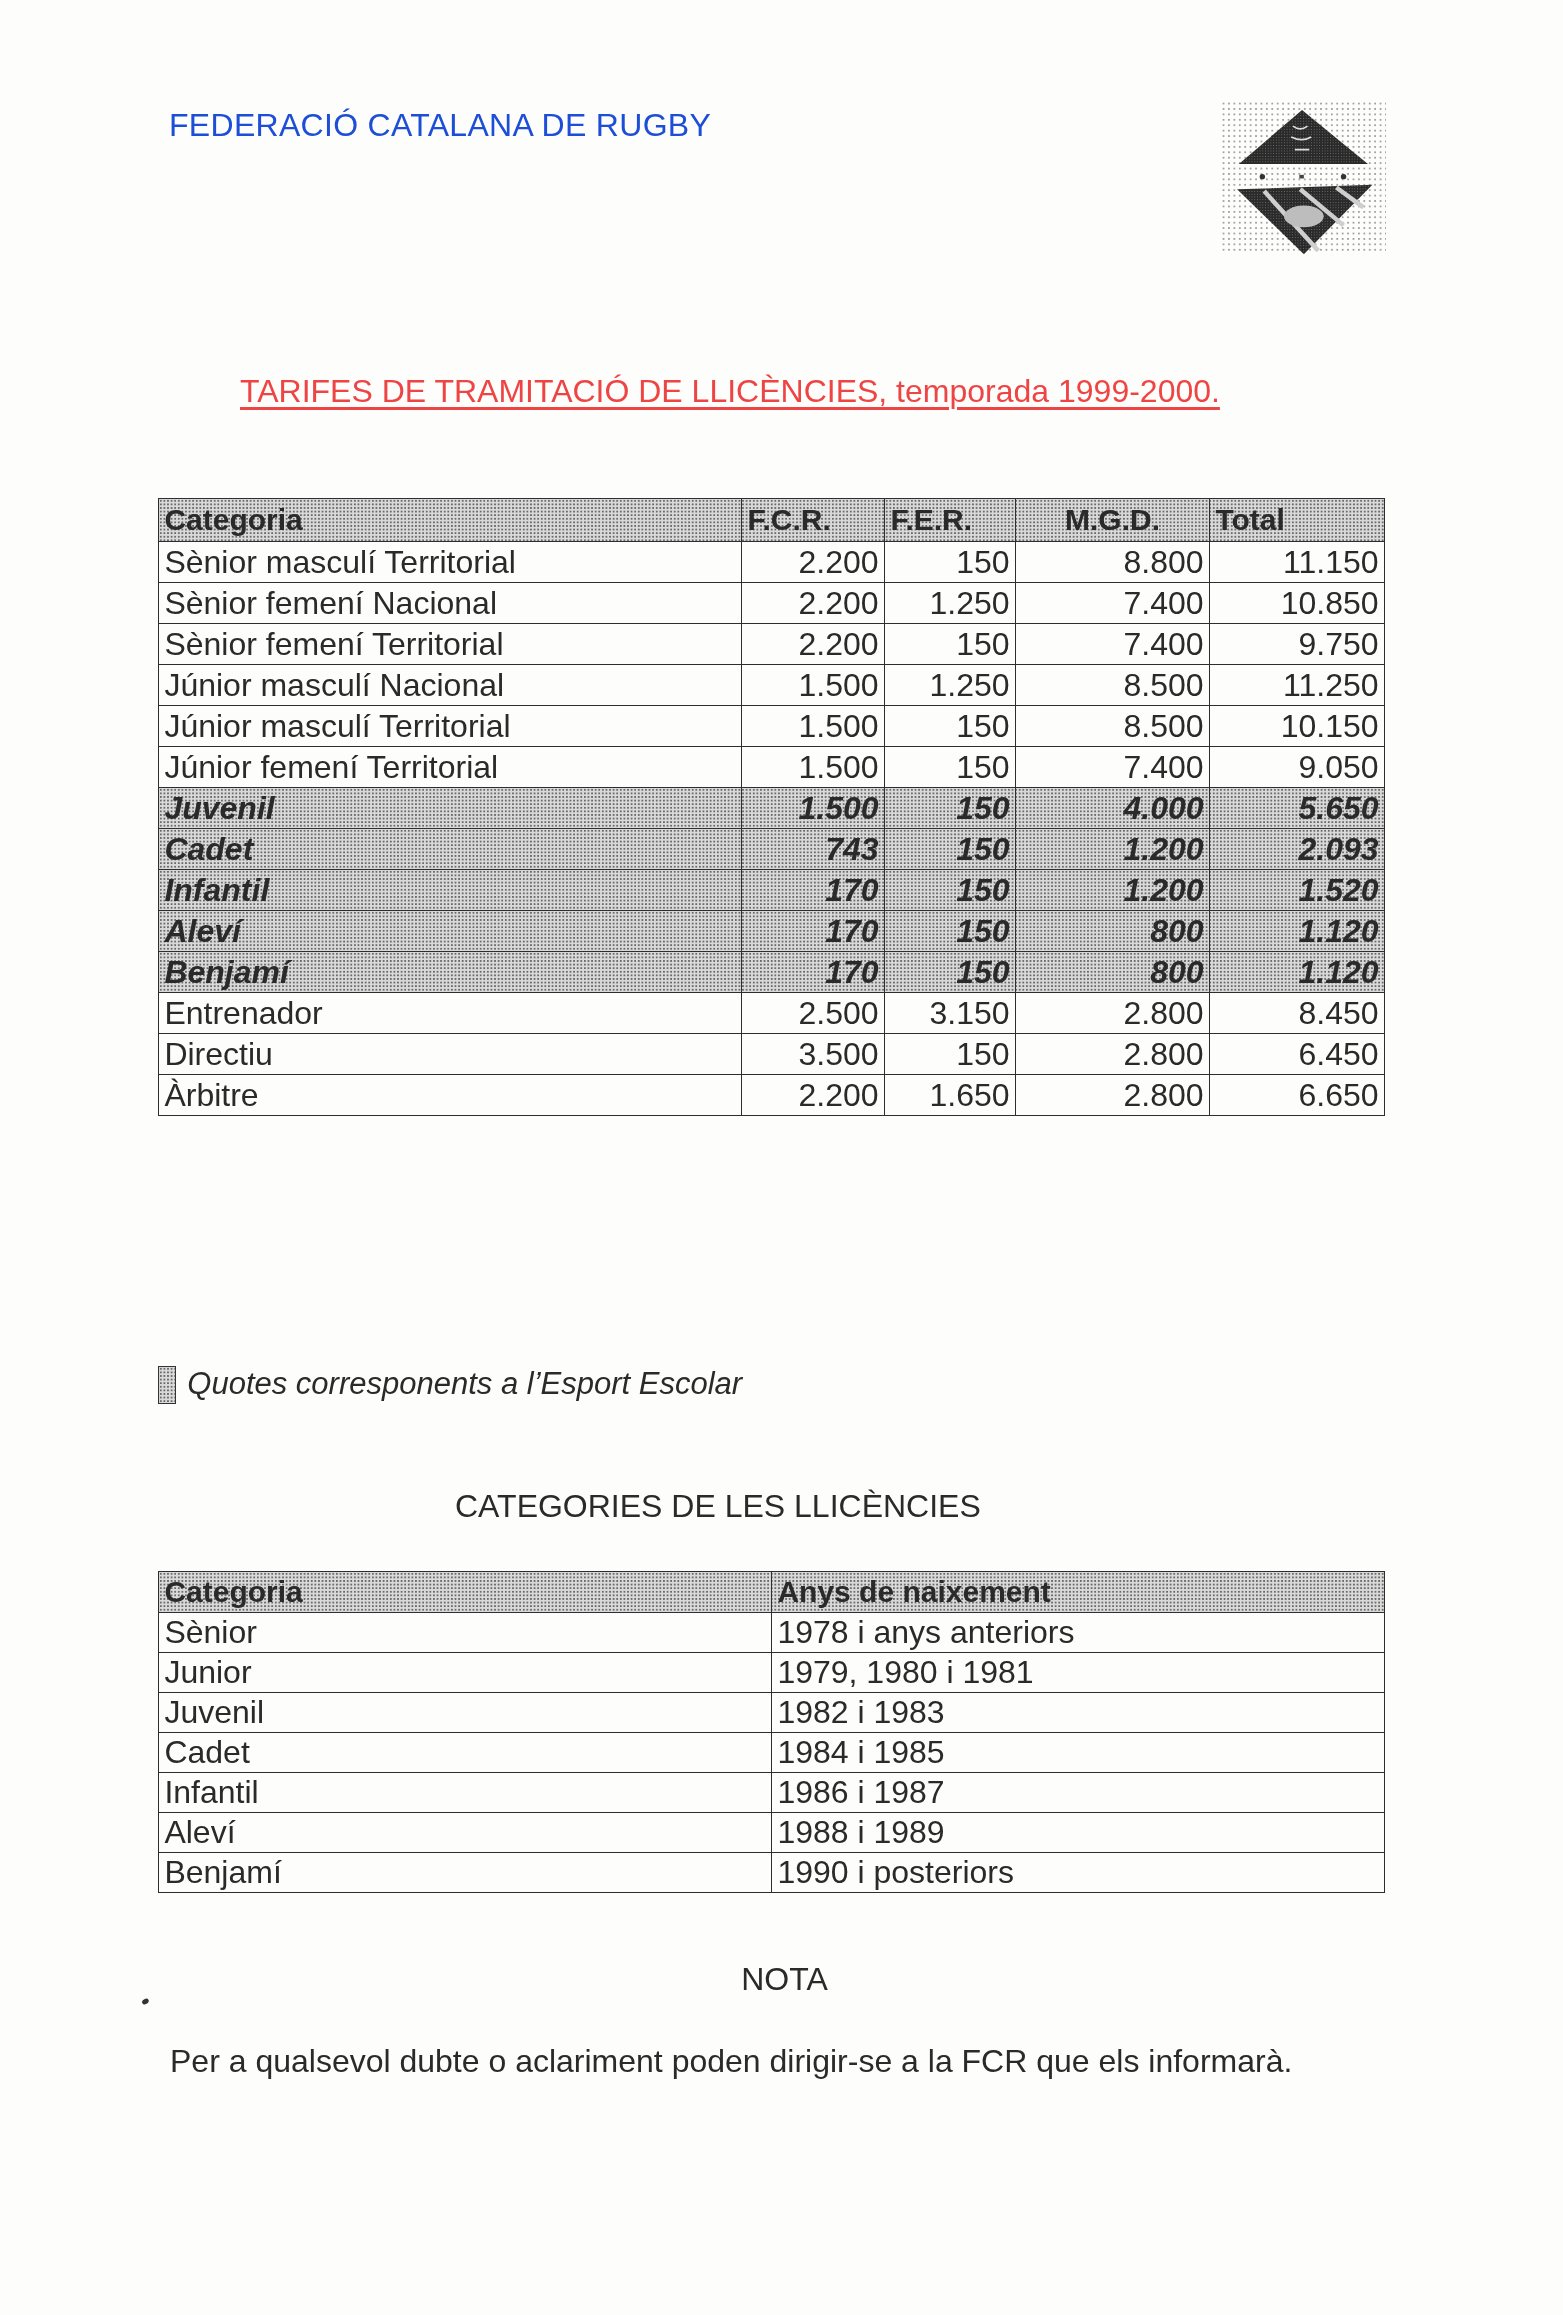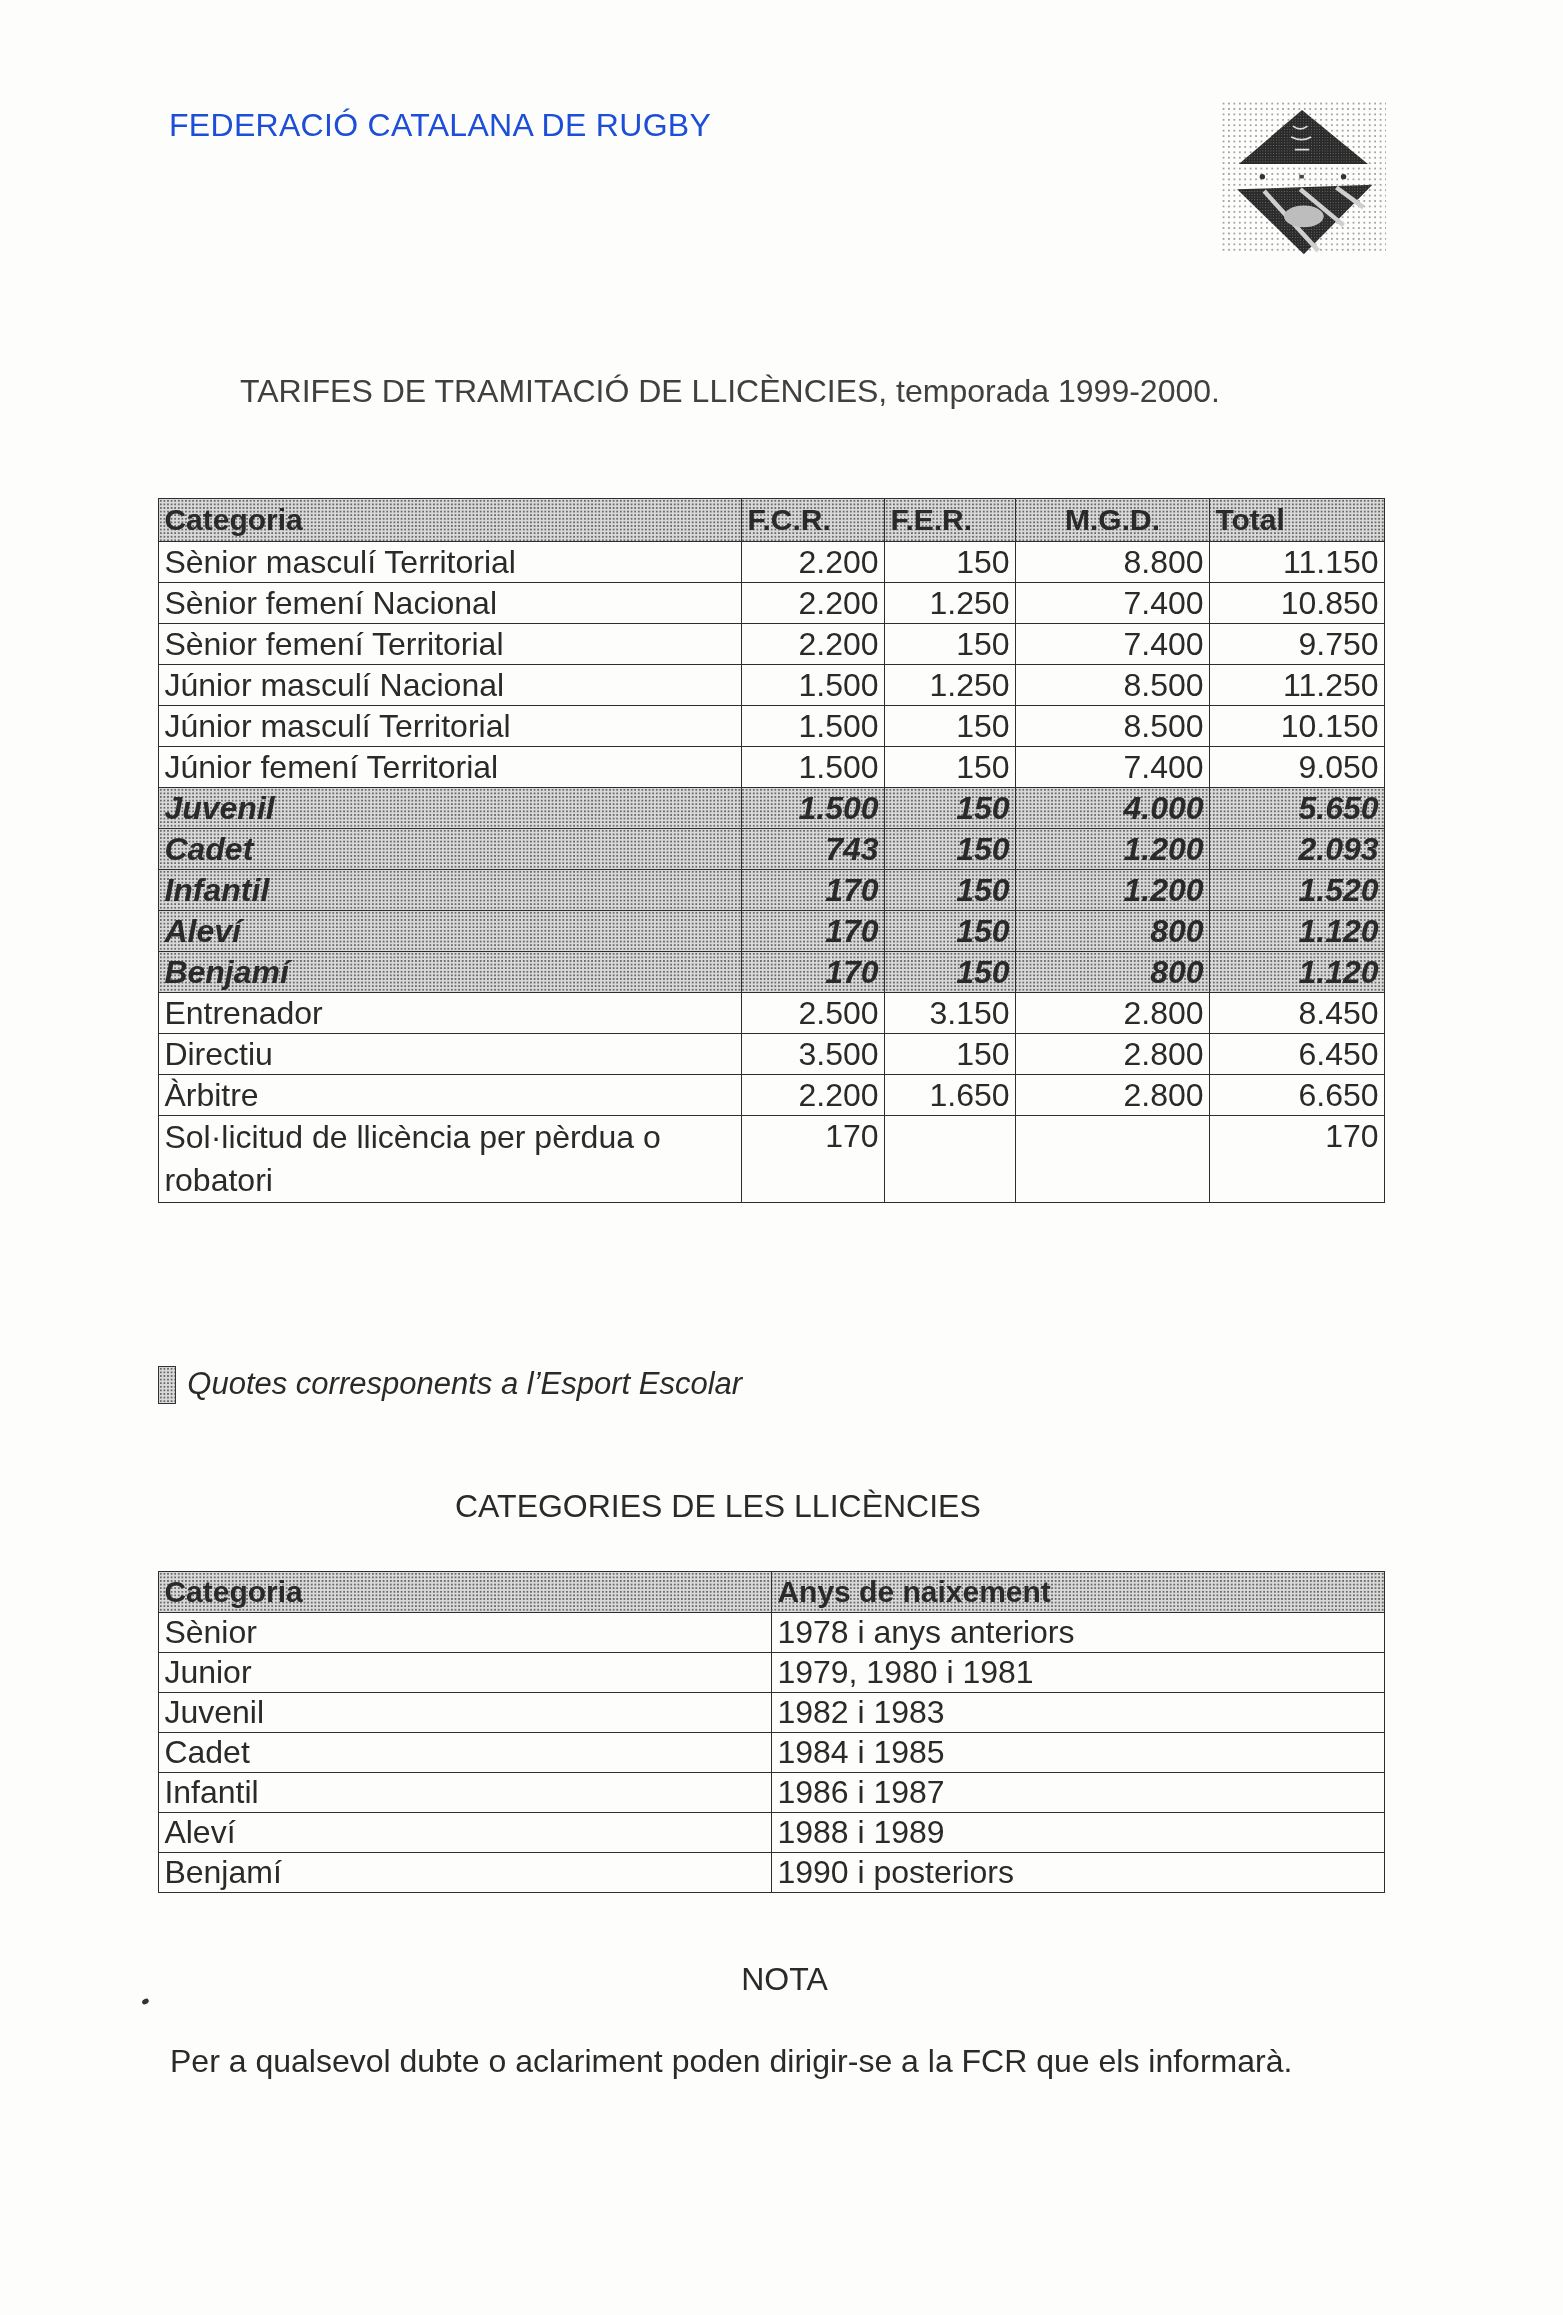--- a/index.html
+++ b/index.html
@@ -3,21 +3,21 @@
 <meta charset="utf-8">
 <style>
   html, body { margin: 0; padding: 0; }
   body {
     width: 1563px; height: 2316px; background: #fdfdfb; position: relative; overflow: hidden;
     font-family: "Liberation Sans", "DejaVu Sans", sans-serif; color: #2a2a2a;
   }
   .abs { position: absolute; }
   .org-name { left: 169px; top: 107px; font-size: 32px; letter-spacing: 0.3px; color: #1d4ed8; }
   .logo { left: 1210px; top: 90px; width: 185px; height: 167px; }
-  .doc-title { left: 240px; top: 373px; font-size: 32px; color: #404040; text-decoration-thickness: 2.7px; text-underline-offset: 4.5px; white-space: nowrap; }
+  .doc-title { left: 240px; top: 373px; font-size: 32px; color: #ef4444; text-decoration: underline; text-decoration-thickness: 2.7px; text-underline-offset: 4.5px; white-space: nowrap; }
 
   .dotted { background-color: #d9d9d9;
     background-image: radial-gradient(#6a6a6a 0.8px, transparent 1.1px);
     background-size: 3.6px 3.6px; }
 
   table.grid { position: absolute; border-collapse: collapse; table-layout: fixed; }
   table.grid td, table.grid th { border: 1.8px solid #2e2e2e; padding: 0 5.4px; font-weight: normal; overflow: hidden; white-space: nowrap; }
   #fees { left: 158px; top: 498px; width: 1227px; font-size: 32px; }
   #fees th { height: 42px; text-align: left; font-weight: bold; font-size: 30px; }
   #fees td { height: 40px; line-height: 40px; }
@@ -180,27 +180,20 @@
         <td class="num">2.800</td>
         <td class="num">6.450</td>
       </tr>
       <tr>
         <td>Àrbitre</td>
         <td class="num">2.200</td>
         <td class="num">1.650</td>
         <td class="num">2.800</td>
         <td class="num">6.650</td>
       </tr>
-      <tr>
-        <td class=" wrap" style="height: 83px;">Sol·licitud de llicència per pèrdua o robatori</td>
-        <td class="num top" style="height: 83px;">170</td>
-        <td class="num top" style="height: 83px;"></td>
-        <td class="num top" style="height: 83px;"></td>
-        <td class="num top" style="height: 83px;">170</td>
-      </tr>
     </tbody>
 </table>
 
 <div class="abs legend">
   <div class="legend-box dotted"></div>
   <span class="legend-text">Quotes corresponents a l’Esport Escolar</span>
 </div>
 
 <div class="abs section-title"><span>CATEGORIES DE LES LLICÈNCIES</span></div>
 

